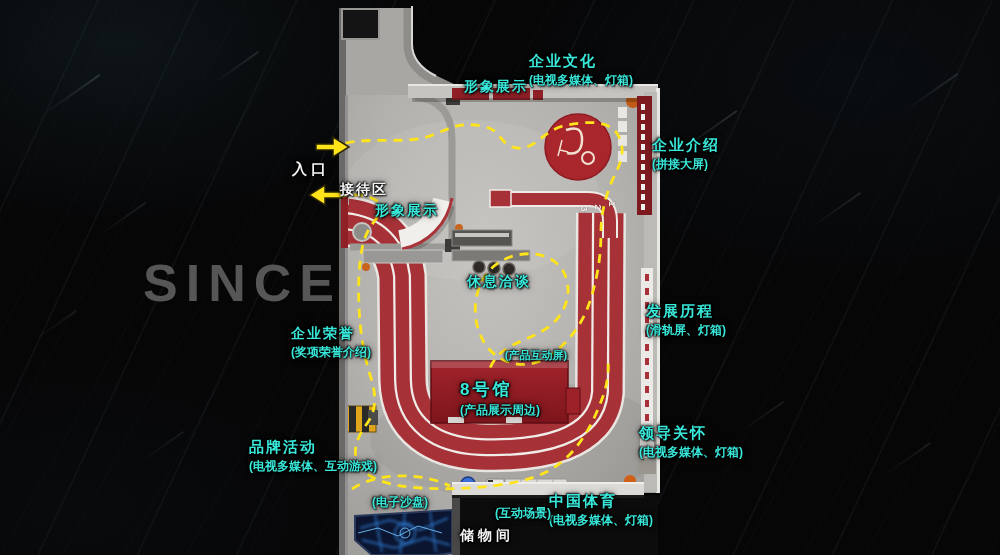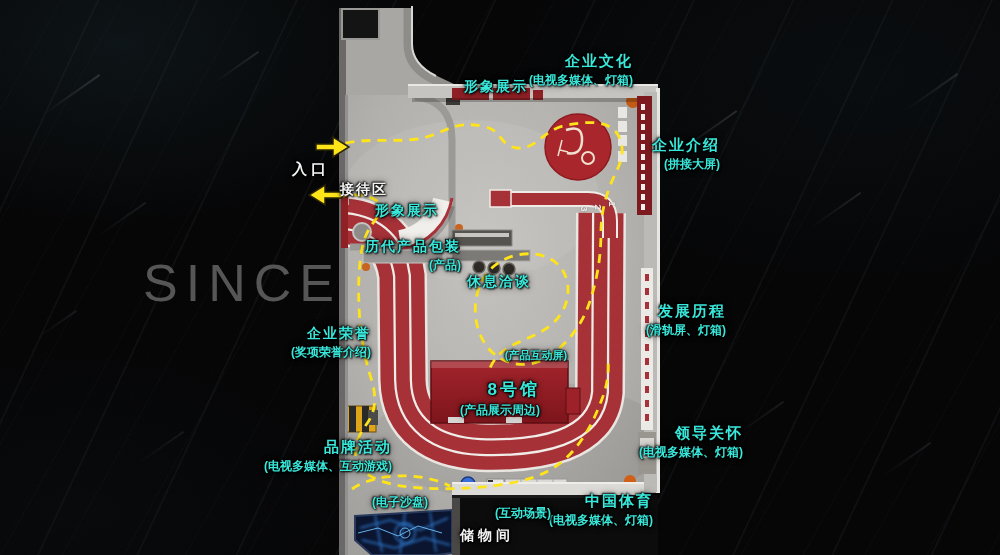--- a/index.html
+++ b/index.html
@@ -10,24 +10,24 @@
       radial-gradient(420px 260px at 12% 8%, rgba(42,72,80,.22), transparent 70%),
       radial-gradient(520px 300px at 86% 14%, rgba(30,52,62,.16), transparent 70%),
       radial-gradient(400px 240px at 8% 92%, rgba(28,40,48,.12), transparent 70%),
       repeating-linear-gradient(115deg, transparent 0 88px, rgba(95,115,124,.08) 88px 90px),
       repeating-linear-gradient(119deg, transparent 0 53px, rgba(75,90,100,.05) 53px 54px),
       #060607;
   }
   .streak{position:absolute;width:2px;background:linear-gradient(rgba(190,210,220,.35),rgba(190,210,220,0));transform:rotate(55deg);z-index:1;}
   #plan-svg{position:absolute;left:0;top:0;z-index:2;}
   .wm-latin{position:absolute;left:143px;top:253px;z-index:1;
-    font-size:52px;font-weight:normal;letter-spacing:8px;color:#565656;}
+    font-size:52px;font-weight:bold;letter-spacing:8px;color:#565656;}
   .wm-cjk{position:absolute;left:436px;top:249px;z-index:4;
     font-size:57px;font-weight:bold;letter-spacing:27px;color:rgba(165,165,165,.34);white-space:nowrap;}
-  .lbl{position:absolute;transform:translate(-50%,-50%);text-align:right;z-index:5;
+  .lbl{position:absolute;transform:translate(-50%,-50%);text-align:left;z-index:5;
     color:#38e8da;font-weight:bold;white-space:nowrap;
     text-shadow:0 0 2px #000,1px 1px 2px #000,-1px -1px 2px rgba(0,0,0,.85),0 0 7px rgba(0,0,0,.8);}
   .lbl .t{display:block;font-size:14px;letter-spacing:2px;}
   .lbl .t15{font-size:15px;}
   .lbl .t17{font-size:17px;letter-spacing:3px;margin-top:12px;}
   .lbl .s{display:block;font-size:12px;letter-spacing:0;margin-top:1px;}
   .lbl .s9{font-size:11px;}
   .lbl.white{color:#f4f4f4;}
   .ls4{letter-spacing:4px !important;}
   .lane-num{position:absolute;z-index:3;color:#f0ece8;font-size:9px;font-weight:bold;transform:rotate(90deg);text-shadow:0 0 2px rgba(0,0,0,.4);}
@@ -255,24 +255,20 @@
     </div>
 
   <div class="lbl white" style="left:364px;top:190px">
     <span class="t">接待区</span>
     </div>
 
   <div class="lbl" style="left:407px;top:211px">
     <span class="t">形象展示</span>
     </div>
 
-  <div class="lbl" style="left:413px;top:256px">
-    <span class="t">历代产品包装</span>
-    <span class="s">(产品)</span>
-    </div>
 
   <div class="lbl" style="left:499px;top:282px">
     <span class="t">休息洽谈</span>
     </div>
 
   <div class="lbl" style="left:331px;top:343px">
     <span class="t">企业荣誉</span>
     <span class="s">(奖项荣誉介绍)</span>
     </div>
 
@@ -283,21 +279,21 @@
 
   <div class="lbl" style="left:536px;top:355px">
     <span class="s s9">(产品互动屏)</span>
     </div>
 
   <div class="lbl" style="left:500px;top:392px">
     <span class="t t17">8号馆</span>
     <span class="s">(产品展示周边)</span>
     </div>
 
-  <div class="lbl" style="left:328px;top:456px">
+  <div class="lbl" style="left:313px;top:456px">
     <span class="t t15">品牌活动</span>
     <span class="s">(电视多媒体、互动游戏)</span>
     </div>
 
   <div class="lbl" style="left:691px;top:442px">
     <span class="t t15">领导关怀</span>
     <span class="s">(电视多媒体、灯箱)</span>
     </div>
 
   <div class="lbl" style="left:601px;top:510px">

